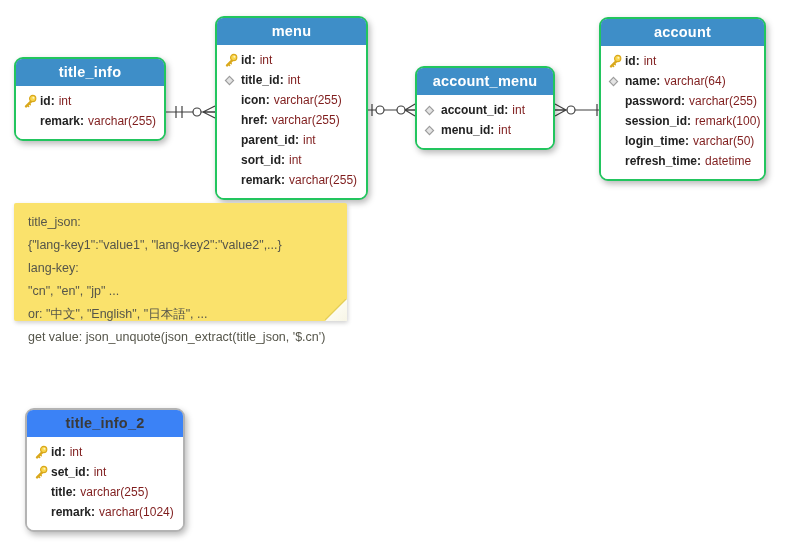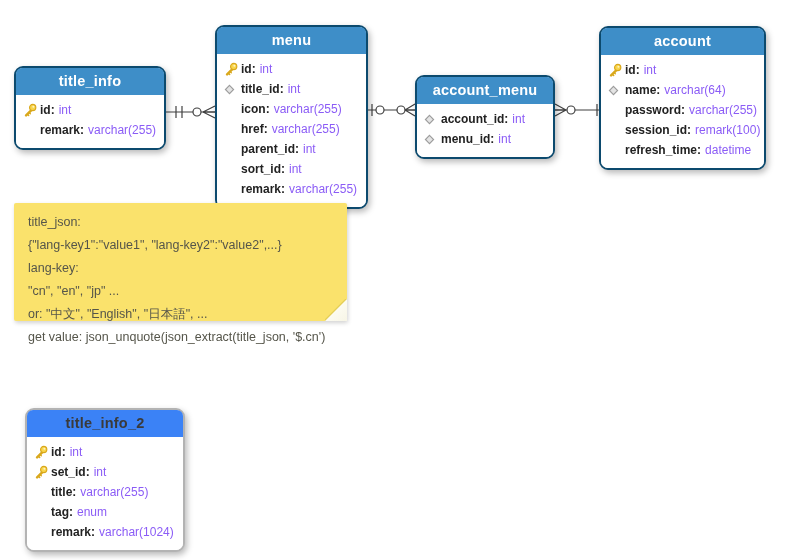--- a/index.html
+++ b/index.html
@@ -3,32 +3,32 @@
 <meta charset="utf-8">
 <style>
   html,body{margin:0;padding:0;background:#ffffff;}
   body{width:796px;height:560px;position:relative;overflow:hidden;
        font-family:"Liberation Sans", sans-serif;}
   .canvas{position:absolute;inset:0;}
 
   
   .tbl{position:absolute;border-radius:9px;background:#ffffff;
        box-shadow:2px 3px 6px rgba(0,0,0,.28);box-sizing:border-box;}
-  .tbl.blue{border:2px solid #0c4a6e;margin-top:9px;}
+  .tbl.blue{border:2px solid #22c55e;}
   .tbl.gray{border:2px solid #b3b3b3;}
   .thead{height:27px;line-height:27px;text-align:center;font-size:14.5px;
          font-weight:600;border-radius:6px 6px 0 0;letter-spacing:.2px;}
   .tbl.blue .thead{background:#3e8ec8;color:#ffffff;}
   .tbl.gray .thead{background:#3b82f6;color:#3a3a3a;}
   .tbody{padding:5px 4px 8px 7px;border-radius:0 0 7px 7px;background:#fff;}
   .row{display:flex;align-items:center;height:20px;white-space:nowrap;}
   .cicon{width:17px;flex:0 0 17px;display:flex;align-items:center;}
   .cname{font-size:12px;font-weight:600;color:#222222;}
   .cname::after{content:":";}
-  .ctype{font-size:12px;color:#8b5cf6;margin-left:4px;font-weight:400;}
+  .ctype{font-size:12px;color:#7f1d1d;margin-left:4px;font-weight:400;}
 
   
   .note{position:absolute;left:14px;top:203px;width:333px;height:118px;
         background:#fae26c;border-radius:2px;box-sizing:border-box;
         padding:12px 12px 0 14px;box-shadow:1px 2px 4px rgba(0,0,0,.18);}
   .note-line{font-size:12.5px;line-height:14px;margin:0 0 9px 0;color:#55554a;}
   .fold{position:absolute;right:0;bottom:0;width:22px;height:22px;
         background:linear-gradient(to bottom right,
           #fae26c 0%, #fae26c 44%, #e3cd55 48%, #fcfbf1 52%, #f7f5e6 100%);}
 
@@ -198,20 +198,25 @@
         <span class="cname">password</span>
         <span class="ctype">varchar(255)</span>
       </div>
       <div class="row">
         <span class="cicon"></span>
         <span class="cname">session_id</span>
         <span class="ctype">remark(100)</span>
       </div>
       <div class="row">
         <span class="cicon"></span>
+        <span class="cname">login_time</span>
+        <span class="ctype">varchar(50)</span>
+      </div>
+      <div class="row">
+        <span class="cicon"></span>
         <span class="cname">refresh_time</span>
         <span class="ctype">datetime</span>
       </div>
     </div>
   </div>
 
   <div class="note">
     <div class="note-line">title_json:</div>
     <div class="note-line">{"lang-key1":"value1", "lang-key2":"value2",...}</div>
     <div class="note-line">lang-key:</div>
@@ -242,24 +247,19 @@
         <span class="cname">set_id</span>
         <span class="ctype">int</span>
       </div>
       <div class="row">
         <span class="cicon"></span>
         <span class="cname">title</span>
         <span class="ctype">varchar(255)</span>
       </div>
       <div class="row">
         <span class="cicon"></span>
-        <span class="cname">tag</span>
-        <span class="ctype">enum</span>
-      </div>
-      <div class="row">
-        <span class="cicon"></span>
         <span class="cname">remark</span>
         <span class="ctype">varchar(1024)</span>
       </div>
     </div>
   </div>
 
 </div>
 
 </body></html>

